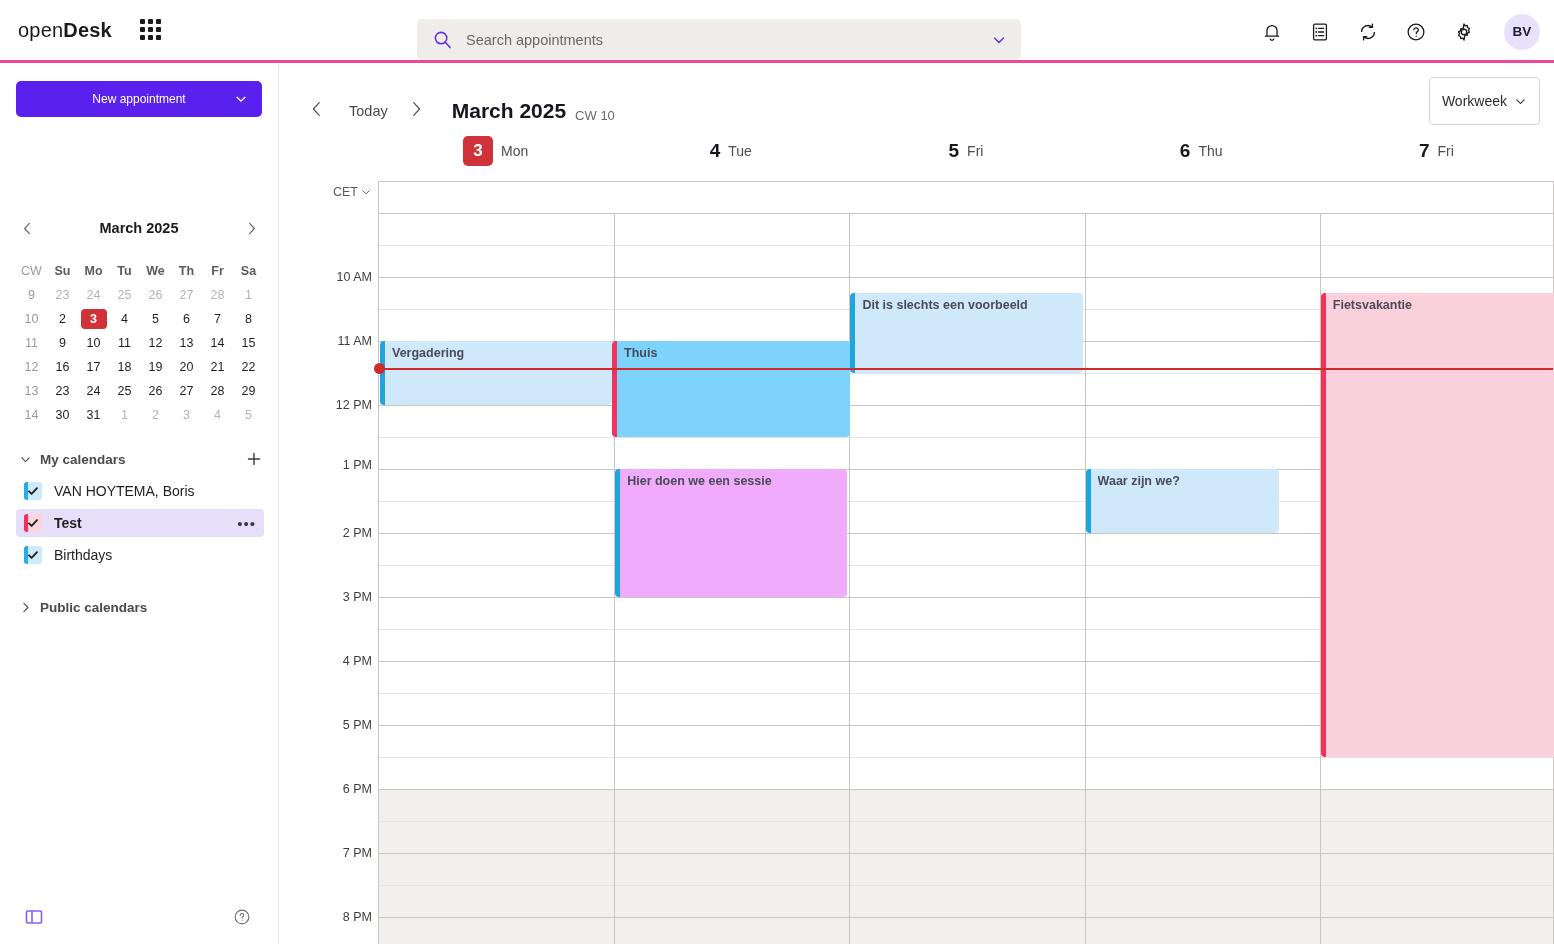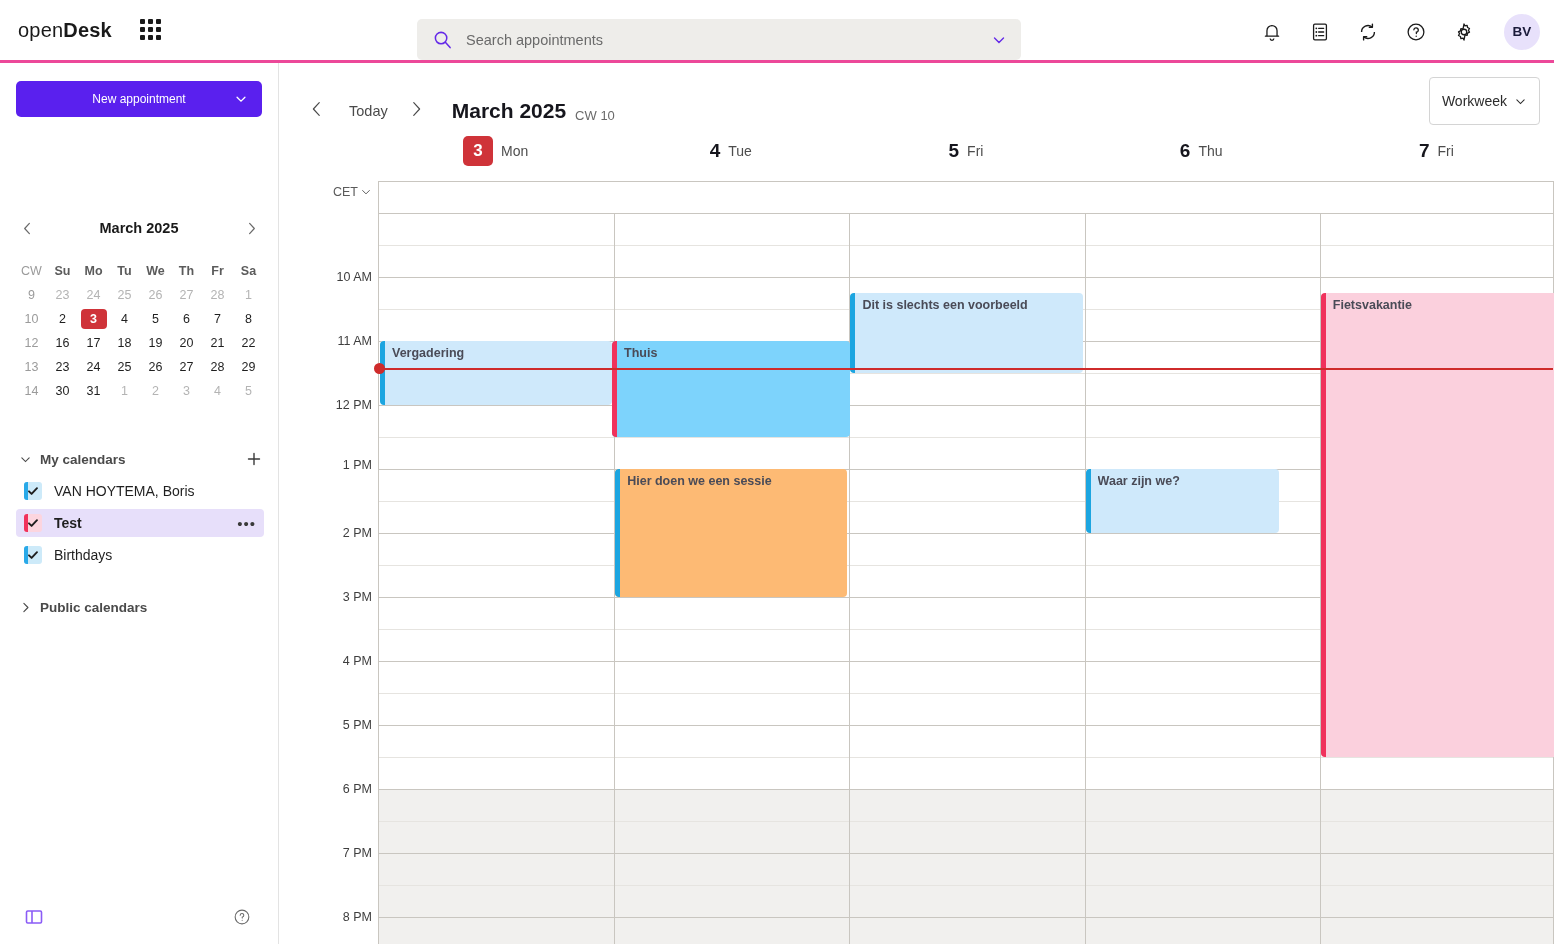--- a/index.html
+++ b/index.html
@@ -401,20 +401,30 @@
         </tr>
         <tr>
           <td class="cw">10</td>
           <td class=""><span class="pill">2</span></td>
           <td class="today"><span class="pill">3</span></td>
           <td class=""><span class="pill">4</span></td>
           <td class=""><span class="pill">5</span></td>
           <td class=""><span class="pill">6</span></td>
           <td class=""><span class="pill">7</span></td>
           <td class=""><span class="pill">8</span></td>
+        </tr>
+        <tr>
+          <td class="cw">11</td>
+          <td class=""><span class="pill">9</span></td>
+          <td class=""><span class="pill">10</span></td>
+          <td class=""><span class="pill">11</span></td>
+          <td class=""><span class="pill">12</span></td>
+          <td class=""><span class="pill">13</span></td>
+          <td class=""><span class="pill">14</span></td>
+          <td class=""><span class="pill">15</span></td>
         </tr>
         <tr>
           <td class="cw">12</td>
           <td class=""><span class="pill">16</span></td>
           <td class=""><span class="pill">17</span></td>
           <td class=""><span class="pill">18</span></td>
           <td class=""><span class="pill">19</span></td>
           <td class=""><span class="pill">20</span></td>
           <td class=""><span class="pill">21</span></td>
           <td class=""><span class="pill">22</span></td>
@@ -622,21 +632,21 @@
           <div style="position: absolute; top: 0px; height: 100%; left: 940.8px; width: 235.2px;"></div>
           <div class="vline" style="left: 940.8px;"></div>
           <div class="event" style="top: 128px; height: 64px; left: 1px; width: 232.2px; background: rgb(207, 233, 251);">
             <span class="stripe" style="background: rgb(28, 165, 224);"></span>
             <div class="etitle">Vergadering</div>
           </div>
           <div class="event" style="top: 128px; height: 96px; left: 233px; width: 238px; background: #7dd3fc;">
             <span class="stripe" style="background: rgb(240, 50, 92);"></span>
             <div class="etitle">Thuis</div>
           </div>
-          <div class="event" style="top: 256px; height: 128px; left: 236.2px; width: 232.2px; background: #fdba74;">
+          <div class="event" style="top: 256px; height: 128px; left: 236.2px; width: 232.2px; background: #f0abfc;">
             <span class="stripe" style="background: rgb(28, 165, 224);"></span>
             <div class="etitle">Hier doen we een sessie</div>
           </div>
           <div class="event" style="top: 80px; height: 80px; left: 471.4px; width: 232.2px; background: rgb(207, 233, 251);">
             <span class="stripe" style="background: rgb(28, 165, 224);"></span>
             <div class="etitle">Dit is slechts een voorbeeld</div>
           </div>
           <div class="event" style="top: 256px; height: 64px; left: 706.6px; width: 193px; background: rgb(207, 233, 251);">
             <span class="stripe" style="background: rgb(28, 165, 224);"></span>
             <div class="etitle">Waar zijn we?</div>

